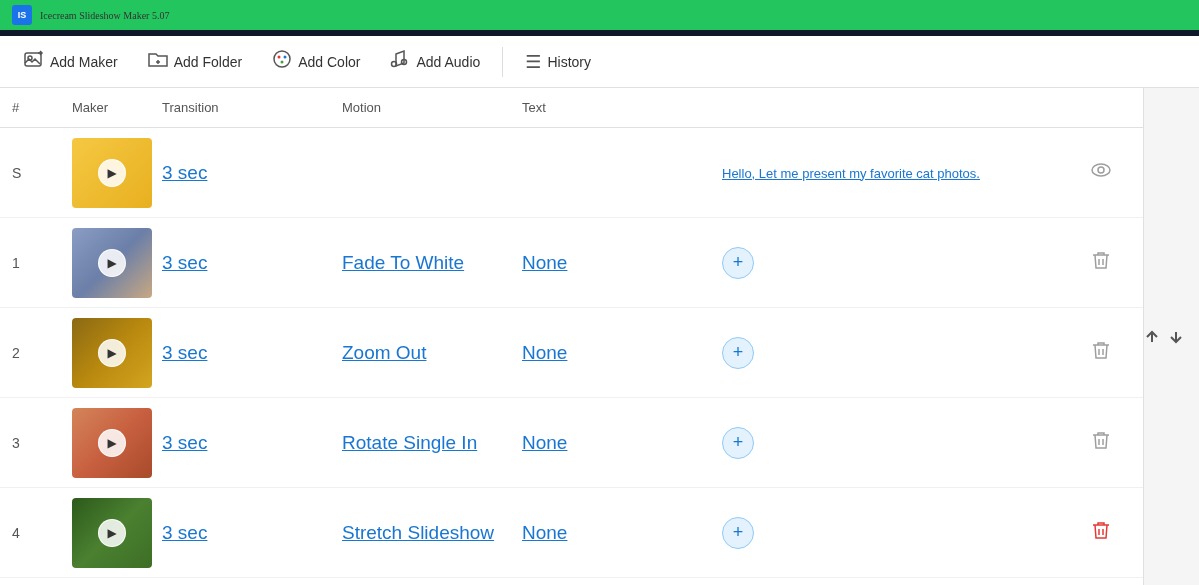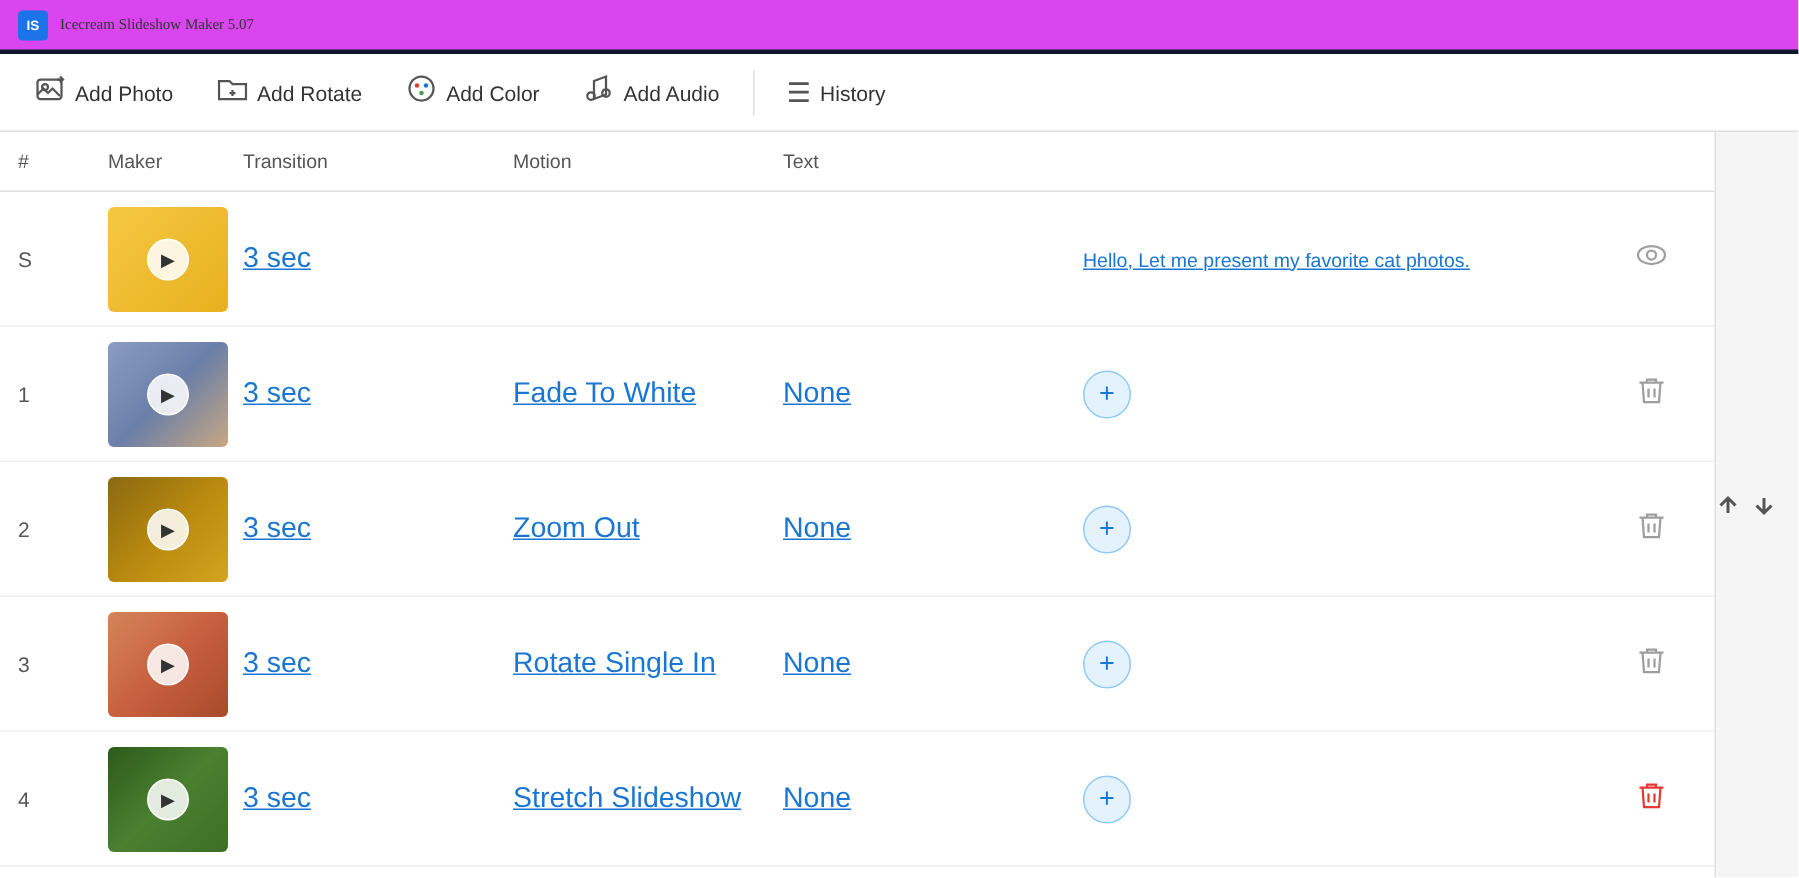--- a/index.html
+++ b/index.html
@@ -2,21 +2,21 @@
 <html><head>
   <meta charset="utf-8">
   <style>
     * { margin: 0; padding: 0; box-sizing: border-box; }
     body { font-family: 'Segoe UI', Arial, sans-serif; background: #fff; width: 1199px; height: 585px; overflow: hidden; font-size: 14px; }
 
     
     .title-bar {
       display: flex; align-items: center; gap: 8px;
       padding: 4px 12px; height: 36px;
-      background: #d946ef; border-bottom: 3px solid #0f172a;
+      background: #22c55e; border-bottom: 6px solid #0f172a;
     }
     .app-icon {
       width: 20px; height: 20px; background: #1a73e8;
       border-radius: 3px; display: flex; align-items: center; justify-content: center;
       color: #fff; font-size: 10px; font-weight: bold;
     }
     .title-text { font-size: 10px; color: #333; font-family: Liberation Serif, serif; }
 
     
     .toolbar {
@@ -128,30 +128,30 @@
 <div class="toolbar">
   <button class="toolbar-btn">
     <span class="toolbar-icon">
       <svg width="20" height="18" viewBox="0 0 20 18" fill="none" stroke="#555" stroke-width="1.5">
         <rect x="1" y="3" width="16" height="13" rx="2"></rect>
         <circle cx="6" cy="8" r="2"></circle>
         <path d="M1 13l4-4 3 3 3-3 5 5"></path>
         <path d="M16 1l2 2-2 2M18 3h-4" stroke="#555" stroke-width="1.5"></path>
       </svg>
     </span>
-    <span>Add Photo</span>
+    <span>Add Maker</span>
   </button>
   <button class="toolbar-btn">
     <span class="toolbar-icon">
       <svg width="20" height="18" viewBox="0 0 20 18" fill="none" stroke="#555" stroke-width="1.5">
         <path d="M1 4h7l2 2h9v10H1z"></path>
         <path d="M10 10v4M8 12h4" stroke="#555" stroke-width="1.5"></path>
       </svg>
     </span>
-    <span>Add Rotate</span>
+    <span>Add Folder</span>
   </button>
   <button class="toolbar-btn">
     <span class="toolbar-icon">
       <svg width="20" height="20" viewBox="0 0 20 20" fill="none" stroke="#555" stroke-width="1.5">
         <circle cx="10" cy="10" r="8"></circle>
         <circle cx="7" cy="8" r="1.5" fill="#e53935" stroke="none"></circle>
         <circle cx="13" cy="8" r="1.5" fill="#1976d2" stroke="none"></circle>
         <circle cx="10" cy="13" r="1.5" fill="#43a047" stroke="none"></circle>
       </svg>
     </span>

